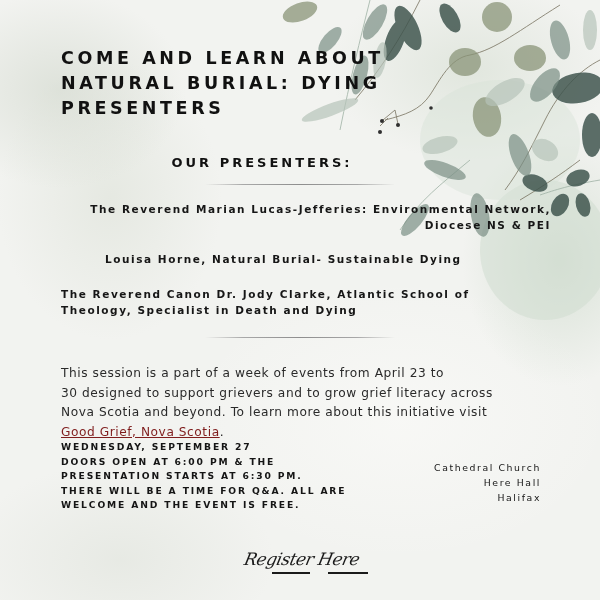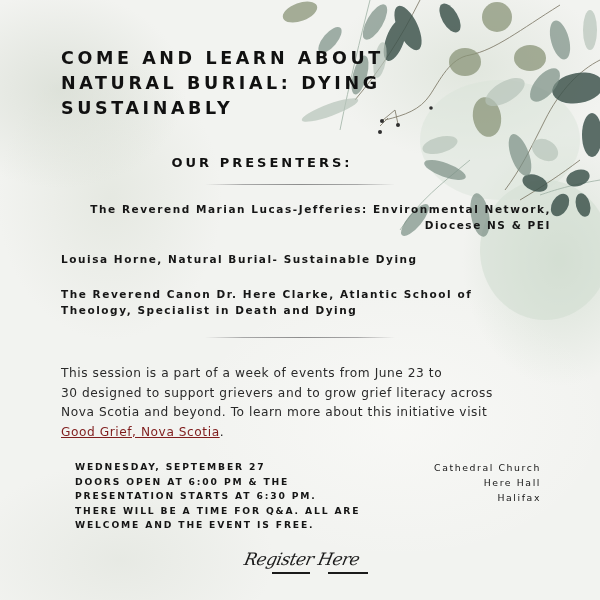--- a/index.html
+++ b/index.html
@@ -41,36 +41,36 @@
     }
     .rule.r1 { top: 184px; }
     .rule.r2 { top: 337px; }
 
     .presenter {
       position: absolute; left: 61px; width: 490px;
       font-weight: bold; font-size: 10.5px; line-height: 16px;
       letter-spacing: 1.55px; color: #161616;
     }
     .p1 { top: 201px; text-align: right; }
-    .p2 { top: 251px; }
+    .p2 { top: 251px; margin-left: 44px; }
     .p3 { top: 286px; }
 
     .desc {
       position: absolute; left: 61px; top: 364px; width: 490px;
       font-size: 12.2px; line-height: 19.5px; letter-spacing: 0.55px;
       color: #2a2a2a;
     }
     .desc a {
       color: #7f1d1d; text-decoration: underline;
     }
 
     .details {
-      position: absolute; left: 61px; top: 460px; width: 300px;
+      position: absolute; left: 61px; top: 440px; width: 300px;
       font-weight: bold; font-size: 9.2px; line-height: 14.5px;
-      letter-spacing: 1.85px; color: #151515; margin-left: 14px;
+      letter-spacing: 1.85px; color: #151515;
     }
     .venue {
       position: absolute; right: 59px; top: 460px; width: 200px;
       text-align: right;
       font-weight: normal; font-size: 9.3px; line-height: 15px;
       letter-spacing: 1.6px; color: #151515;
     }
     .register {
       position: absolute; left: 232px; top: 545px; width: 140px; height: 36px;
       display: block; text-decoration: none; cursor: pointer;
@@ -162,42 +162,42 @@
     <circle cx="382" cy="121" r="2"></circle>
     <circle cx="398" cy="125" r="2"></circle>
     <circle cx="380" cy="132" r="2"></circle>
     <circle cx="431" cy="108" r="1.8"></circle>
   </g>
 </svg>
 
 <div class="title">
   <div>COME AND LEARN ABOUT</div>
   <div>NATURAL BURIAL: DYING</div>
-  <div>SUSTAINABLY</div>
+  <div>PRESENTERS</div>
 </div>
 
 <div class="presenters-heading">OUR PRESENTERS:</div>
 <div class="rule r1"></div>
 
 <div class="presenter p1">
   <div>The Reverend Marian Lucas-Jefferies: Environmental Network,</div>
   <div>Diocese NS &amp; PEI</div>
 </div>
 <div class="presenter p2">
   <div>Louisa Horne, Natural Burial- Sustainable Dying</div>
 </div>
 <div class="presenter p3">
-  <div>The Reverend Canon Dr. Here Clarke, Atlantic School of</div>
+  <div>The Reverend Canon Dr. Jody Clarke, Atlantic School of</div>
   <div>Theology, Specialist in Death and Dying</div>
 </div>
 
 <div class="rule r2"></div>
 
 <div class="desc">
-  <div>This session is a part of a week of events from June 23 to</div>
+  <div>This session is a part of a week of events from April 23 to</div>
   <div>30 designed to support grievers and to grow grief literacy across</div>
   <div>Nova Scotia and beyond. To learn more about this initiative visit</div>
   <div><a href="#">Good Grief, Nova Scotia</a><span>.</span></div>
 </div>
 
 <div class="details">
   <div>WEDNESDAY, SEPTEMBER 27</div>
   <div>DOORS OPEN AT 6:00 PM &amp; THE</div>
   <div>PRESENTATION STARTS AT 6:30 PM.</div>
   <div>THERE WILL BE A TIME FOR Q&amp;A. ALL ARE</div>

